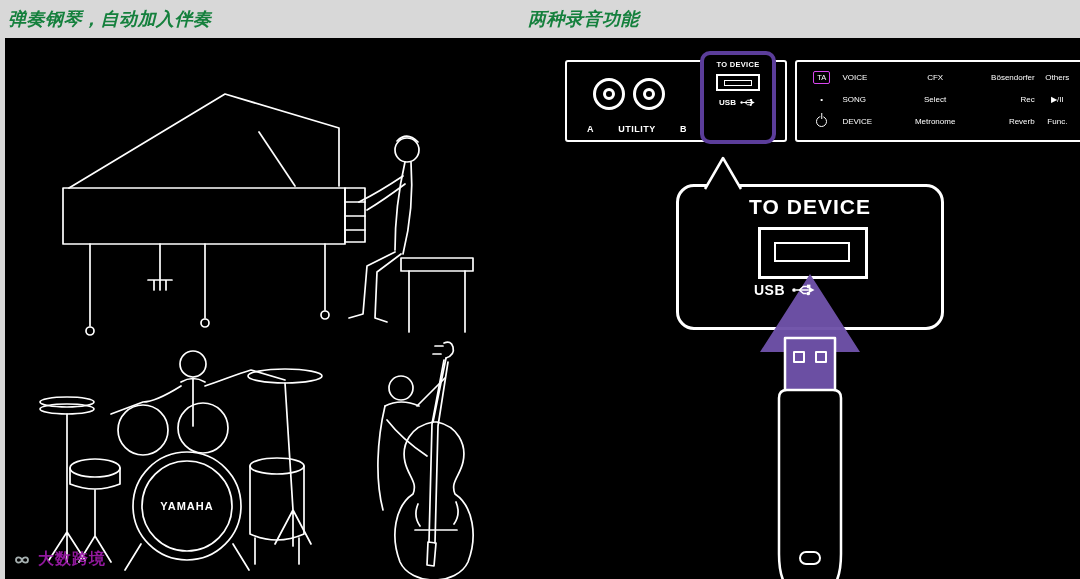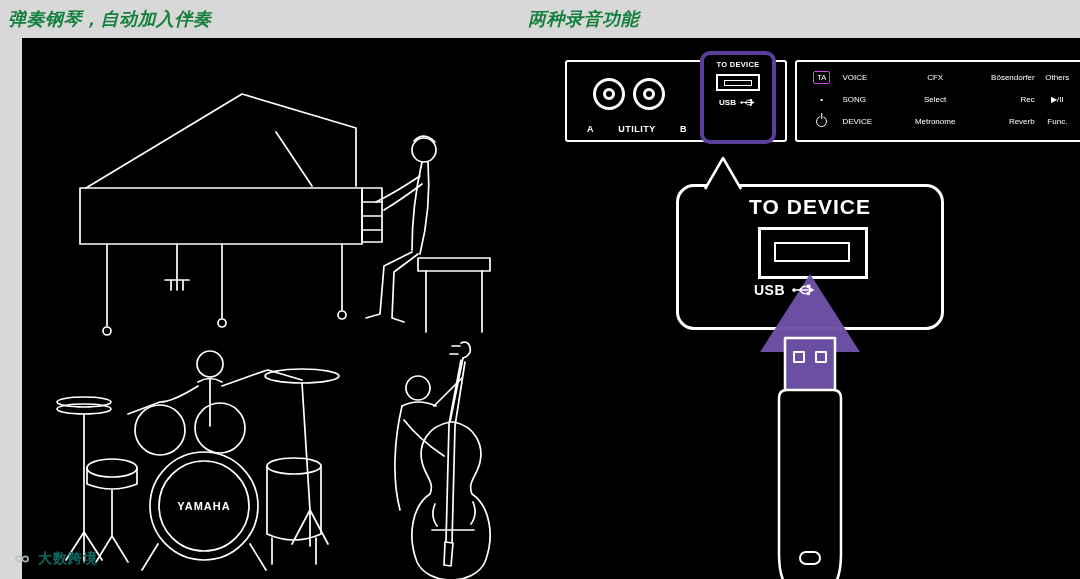--- a/index.html
+++ b/index.html
@@ -1,20 +1,20 @@
 <!DOCTYPE html>
 <html><head>
 <meta charset="utf-8">
 <style>
   html,body{margin:0;padding:0;}
   body{font-family:"Liberation Sans",sans-serif;background:#d8d8d8;}
   .page{position:relative;width:1080px;height:579px;background:#d8d8d8;overflow:hidden;}
   .section-title{position:absolute;top:7px;font-size:18px;font-weight:bold;color:#15803d;letter-spacing:.5px;font-style:italic;}
   .panel{position:absolute;top:38px;height:541px;background:#000;overflow:hidden;}
-  .panel-left{left:5px;width:618px;margin-left:17px;}
+  .panel-left{left:5px;width:618px;}
   .panel-right{left:538px;width:542px;}
   svg{display:block;}
   
   .strip-box{position:absolute;border:2px solid #fff;background:#000;border-radius:3px;}
   .strip-left{left:27px;top:22px;width:218px;height:78px;}
   .strip-right{left:257px;top:22px;width:285px;height:78px;}
   .jack{position:absolute;border:3px solid #fff;border-radius:50%;width:26px;height:26px;}
   .jack-inner{position:absolute;left:7px;top:7px;width:6px;height:6px;border:3px solid #fff;border-radius:50%;}
   .jack-a{left:26px;top:16px;}
   .jack-b{left:66px;top:16px;}
@@ -37,21 +37,21 @@
   .power-icon::after{content:"";position:absolute;left:50%;top:-4px;width:1.5px;height:6px;background:#fff;transform:translateX(-50%);box-shadow:0 0 0 1px #000;}
   
   .zoom-box{position:absolute;left:138px;top:146px;width:268px;height:146px;border:3px solid #fff;border-radius:18px;background:#000;box-sizing:border-box;z-index:1;}
   .zoom-title{position:absolute;left:0;right:0;top:8px;text-align:center;color:#fff;font-size:21px;font-weight:bold;letter-spacing:1px;}
   .zoom-port{position:absolute;left:79px;top:40px;width:104px;height:46px;border:3px solid #fff;}
   .zoom-port-inner{position:absolute;left:13px;top:12px;width:72px;height:16px;border:2.5px solid #fff;}
   .overlay-svg{position:absolute;left:0;top:0;z-index:3;pointer-events:none;}
   .usb-zoom-label{position:absolute;left:216px;top:244px;z-index:4;display:flex;align-items:center;gap:5px;color:#fff;font-size:14px;font-weight:bold;letter-spacing:.5px;}
   
   .watermark{position:absolute;left:12px;top:549px;z-index:10;display:flex;align-items:center;gap:6px;opacity:.9;}
-  .watermark span{color:#0f766e;font-size:14px;font-weight:bold;letter-spacing:1px;}
+  .watermark span{color:#a21caf;font-size:16px;font-weight:bold;letter-spacing:1px;}
 </style>
 </head>
 <body>
 
 <div class="page">
 
   <div class="section-title" style="left:8px;">弹奏钢琴，自动加入伴奏</div>
   <div class="section-title" style="left:528px;">两种录音功能</div>
 
   <div class="panel panel-left">

